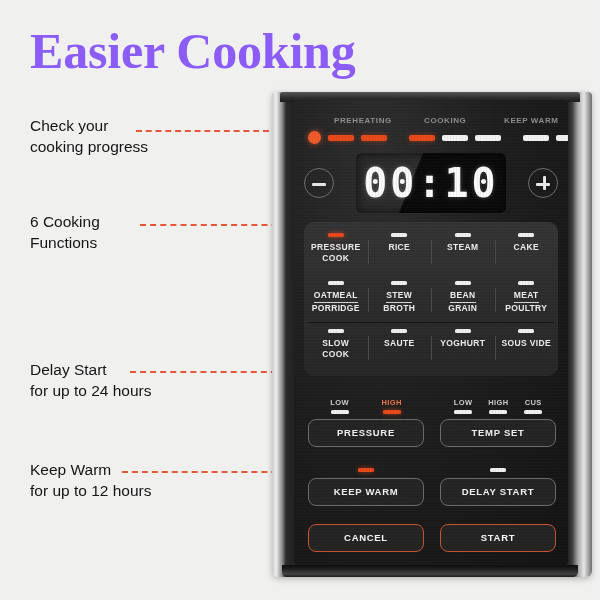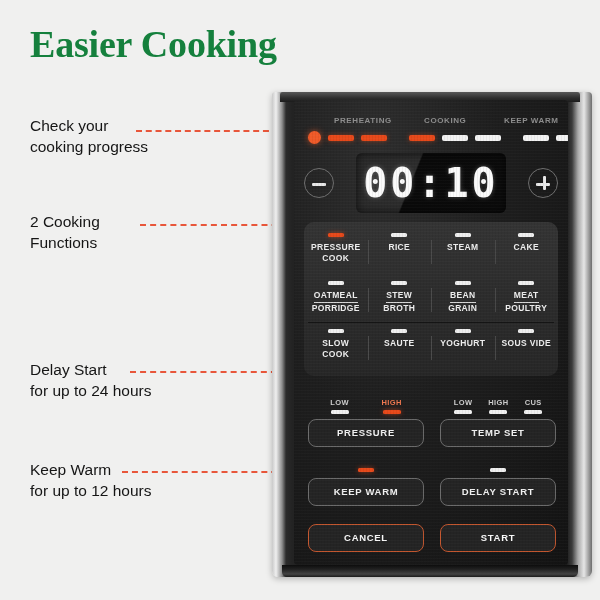--- a/index.html
+++ b/index.html
@@ -13,23 +13,23 @@
     position: relative;
   }
 
   
   .page-title {
     position: absolute;
     left: 30px;
     top: 22px;
     font-family: "Liberation Serif", serif;
     font-weight: bold;
-    font-size: 38px;
+    font-size: 50px;
     letter-spacing: -0.2px;
-    color: #15803d;
+    color: #8b5cf6;
   }
 
   
   .callout {
     position: absolute;
     font-size: 15.5px;
     line-height: 1.35;
     color: #151515;
     font-weight: 500;
     white-space: pre-line;
@@ -342,21 +342,21 @@
   }
   .action-group { flex: 1 1 0; }
 </style>
 </head>
 <body>
 
 <div class="page-title">Easier Cooking</div>
 
 <div class="callout callout-1">Check your
 cooking progress</div>
-<div class="callout callout-2">2 Cooking
+<div class="callout callout-2">6 Cooking
 Functions</div>
 <div class="callout callout-3">Delay Start
 for up to 24 hours</div>
 <div class="callout callout-4">Keep Warm
 for up to 12 hours</div>
 
 <div class="leader" style="left:136px; top:130px; width:172px;"></div>
 <div class="leader-dot" style="left:302px; top:124px;"></div>
 
 <div class="leader" style="left:140px; top:224px; width:168px;"></div>

